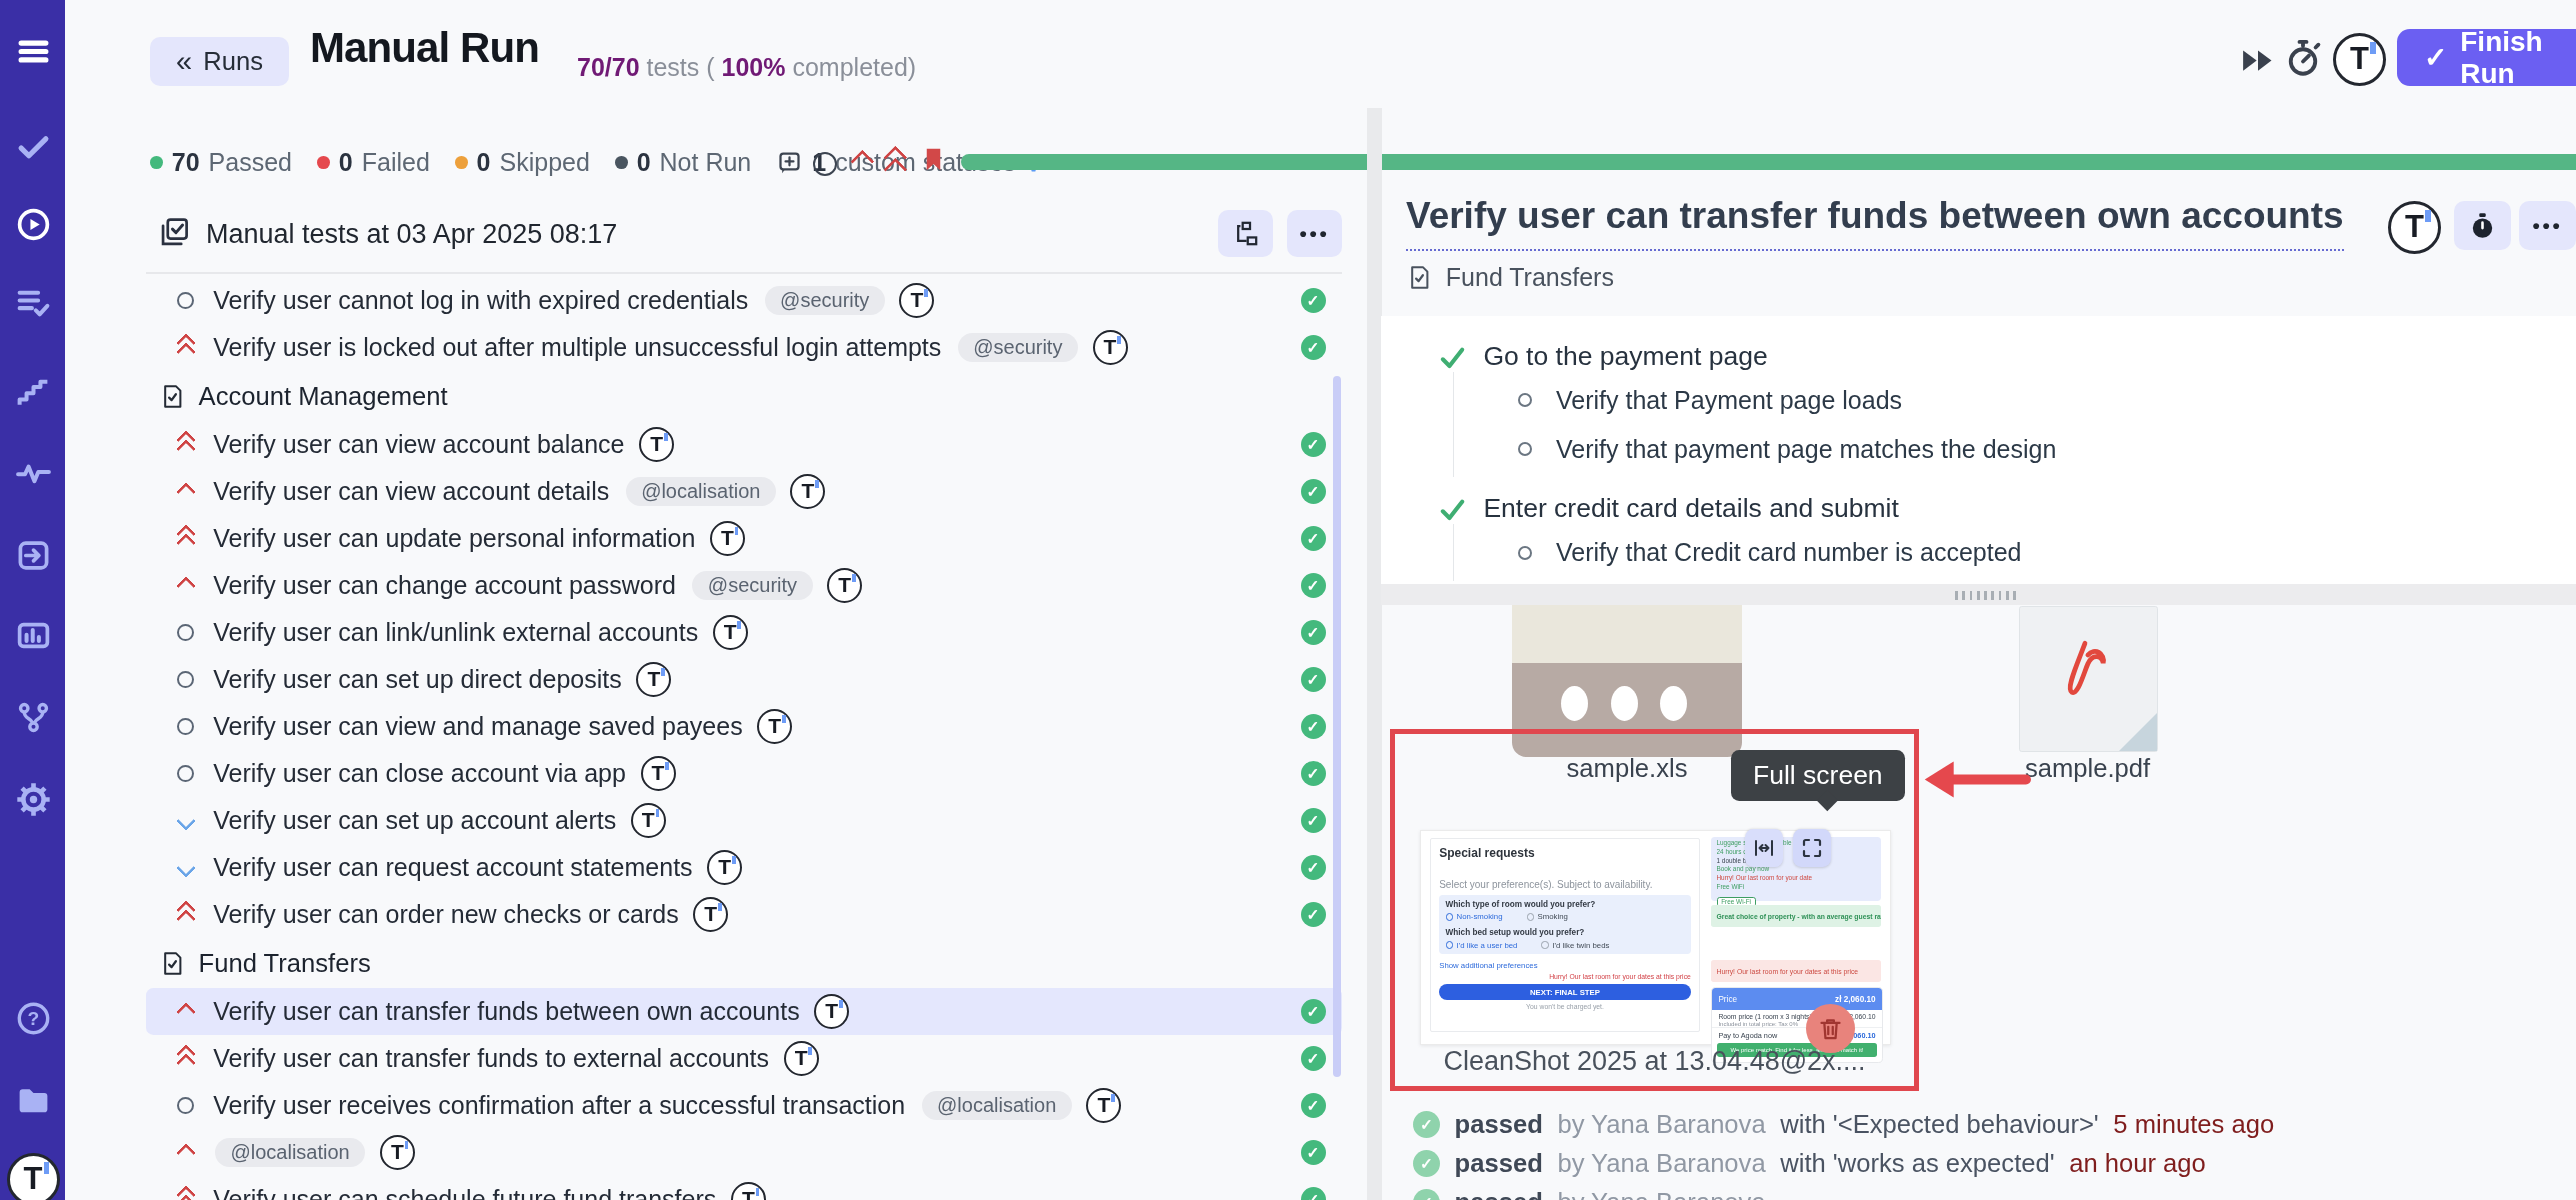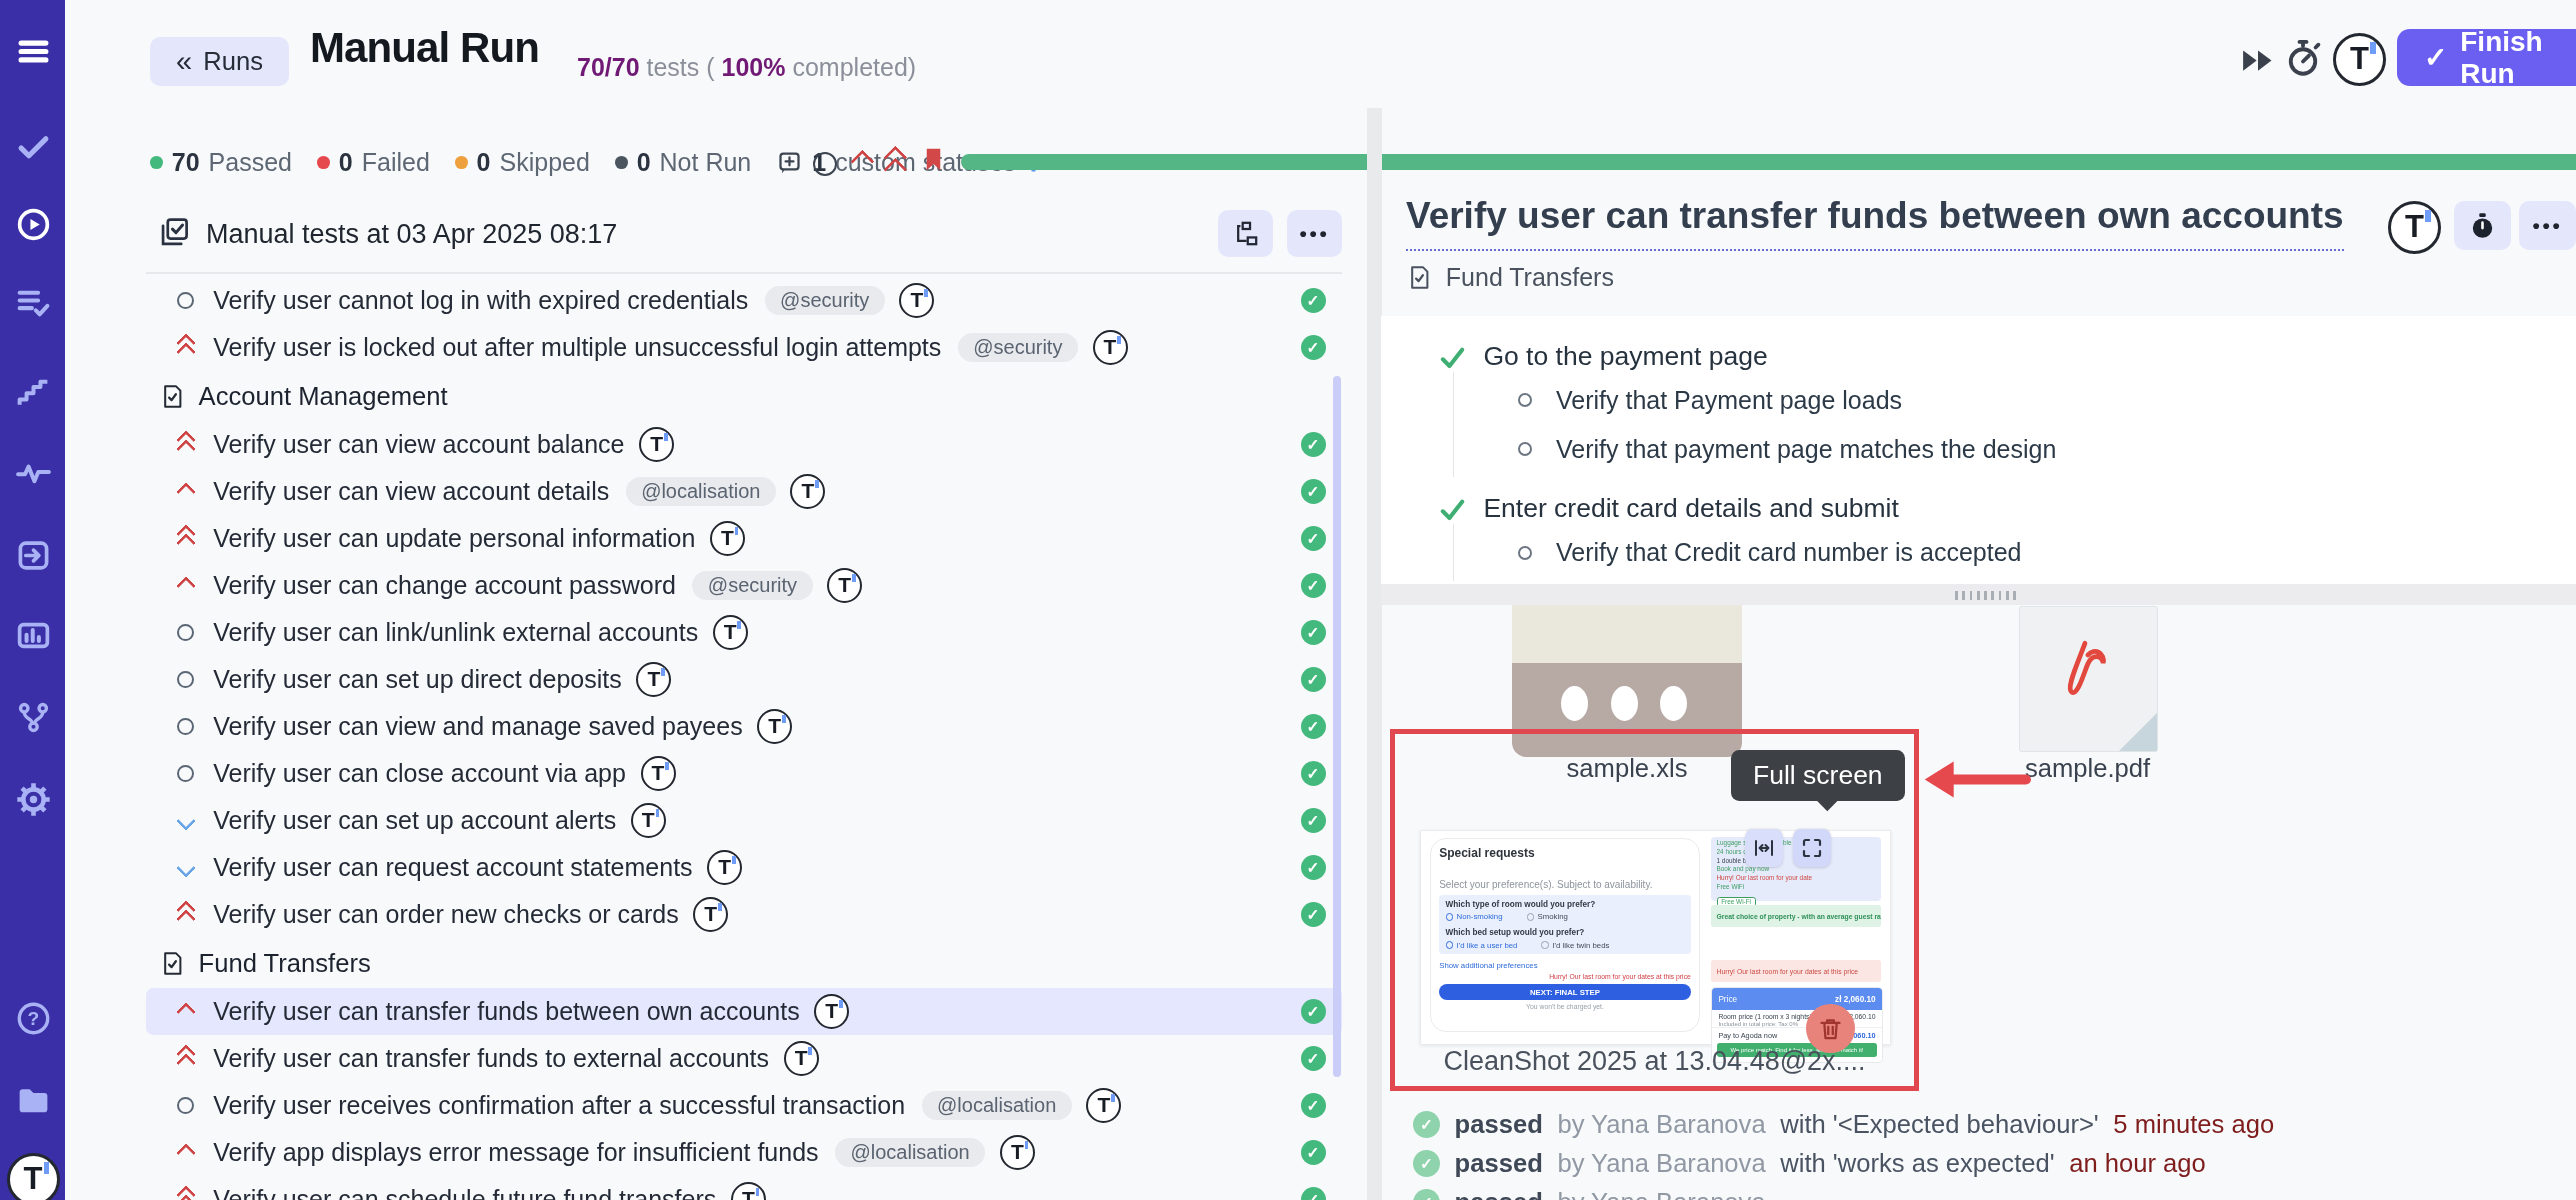--- a/index.html
+++ b/index.html
@@ -67,21 +67,21 @@
   
   .xls{left:1512px;top:605px;width:230px;height:152px;border-radius:0 0 14.6px 14.6px;overflow:hidden;cursor:pointer}
   .xlstop{height:58px;background:#eae7dc}
   .xlsbot{height:94px;background:#b7aaa4;position:relative}
   .xlsbot i{position:absolute;top:23px;width:27px;height:35px;background:#fff;border-radius:50%}
   .alabel{position:absolute;font-size:25.6px;color:#39424e;text-align:center}
   .pdf{left:2019px;top:606px;width:137px;height:144px;background:#eff1f3;border:0.9px solid #e0e4e7;border-radius:2.7px;position:absolute;cursor:pointer}
   .pdf::after{content:"";position:absolute;right:0;bottom:0;border-style:solid;border-width:0 0 38px 38px;border-color:transparent transparent #c7d5dd transparent}
   .redbox{left:1390px;top:729px;width:529px;height:362px;border:5.5px solid var(--annotation_red,#e0474e);box-sizing:border-box}
   .shot{left:1420px;top:830px;width:469px;height:213px;background:#fff;border:0.9px solid #ebebeb;box-shadow:0 0.9px 3.7px rgba(0,0,0,.08);overflow:visible}
-  .minicard{position:absolute;left:9px;top:7.3px;width:270px;height:194px;background:#fff;border:0.9px solid #e9ebee;border-radius:16px;padding:6.4px 8.2px;box-sizing:border-box;overflow:hidden}
+  .minicard{position:absolute;left:9px;top:7.3px;width:270px;height:194px;background:#fff;border:0.9px solid #e9ebee;border-radius:2px;padding:6.4px 8.2px;box-sizing:border-box;overflow:hidden}
   .mh{font-size:12px;font-weight:bold;color:#2e343c}
   .msub{font-size:10px;color:#8d949d;margin-top:19px}
   .mpanel{background:#e9effc;border-radius:3.7px;padding:4.6px 6.4px;margin-top:5.5px}
   .mq{font-size:8.2px;font-weight:bold;color:#333a44}
   .mopts{display:flex;gap:24px;margin-top:3.7px;}
   .mradio{display:flex;align-items:center;gap:3.7px;font-size:7.8px}
   .rdot{width:7.3px;height:7.3px;border-radius:50%;border:1.8px solid #2e6bdb;box-sizing:border-box}
   .rdot.off{border:1.4px solid #9aa2ac}
   .mblue{color:#2e6bdb}.mgray{color:#434c57}
   .mlink{font-size:7.8px;color:#2e6bdb;margin-top:6.4px}
@@ -497,21 +497,20 @@
           <span class="tl"></span>
         </span>
         <span class="chk">
           <span>✓</span>
         </span>
       </div>
     <div class="trow">
         <span class="pri">
           <i class="cu"></i>
         </span>
-        <span class="ttl">Verify app displays error message for insufficient funds</span>
         <span class="tag">@localisation</span>
         <span class="tlwrap">
           <span class="tl"></span>
         </span>
         <span class="chk">
           <span>✓</span>
         </span>
       </div>
     <div class="trow">
         <span class="pri">

